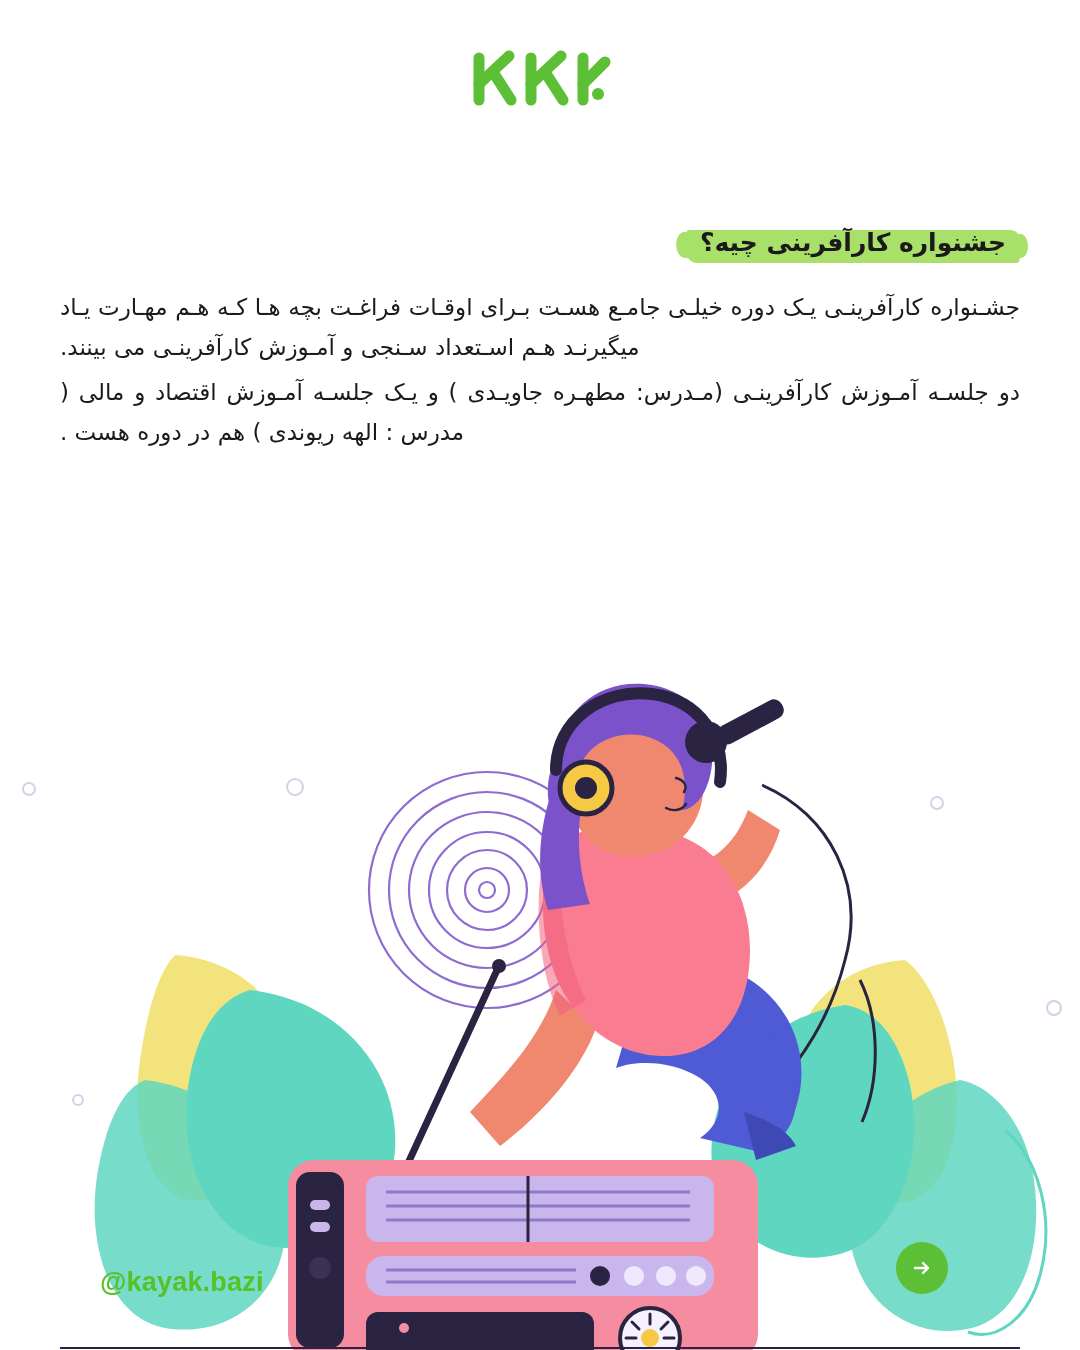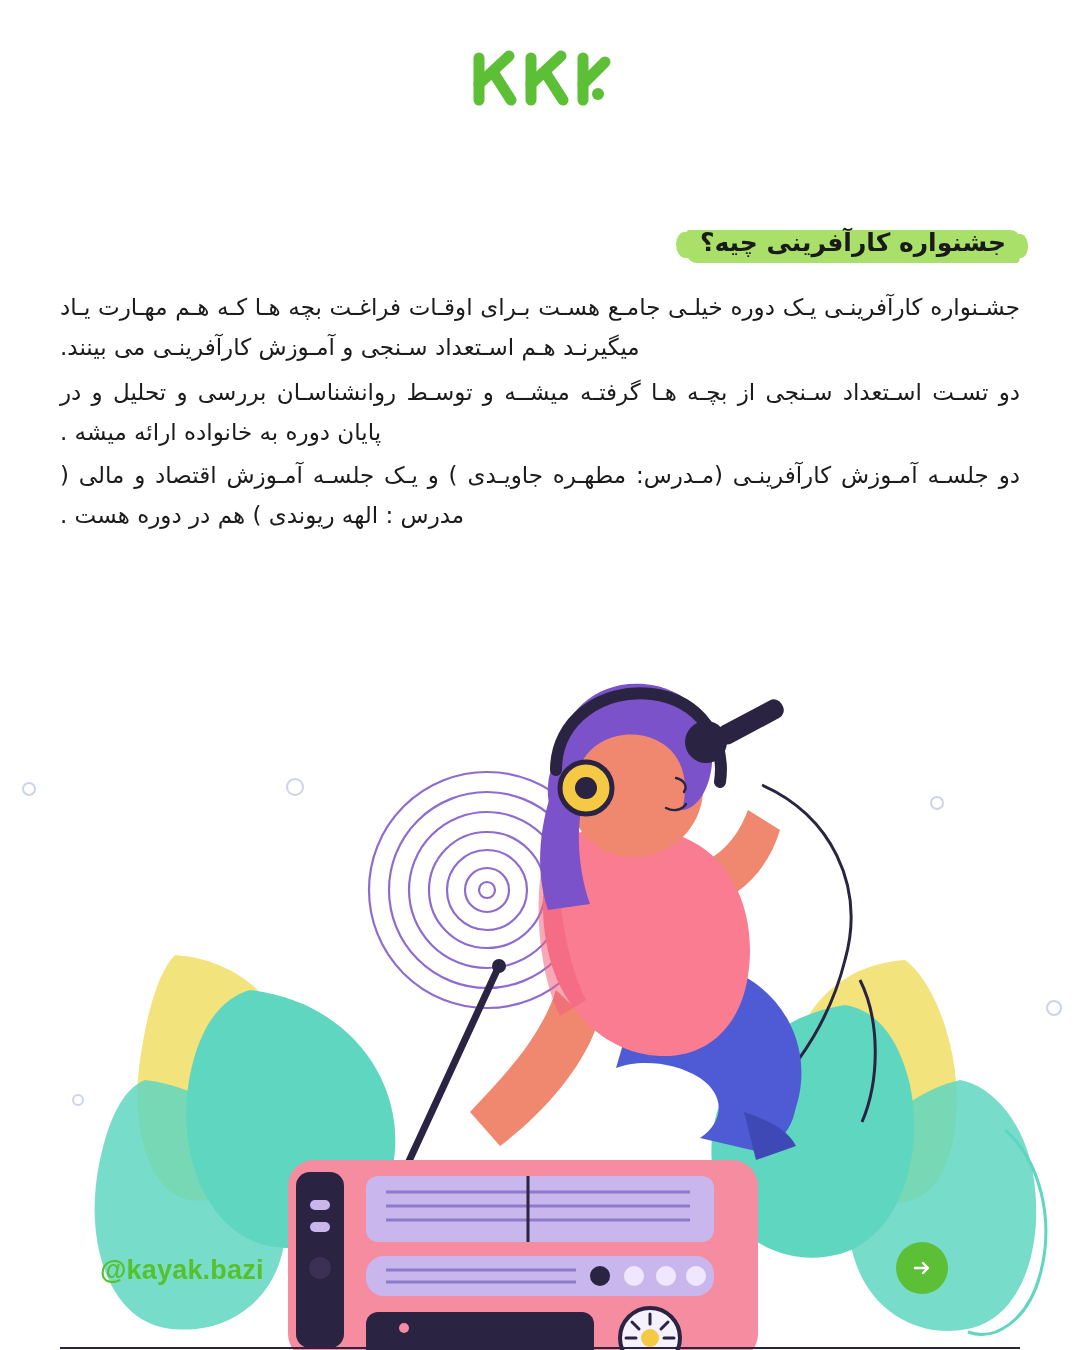--- a/index.html
+++ b/index.html
@@ -110,21 +110,21 @@
     right: 0;
     bottom: 0;
     height: 690px;
   }
   .illustration svg { display: block; width: 100%; height: 100%; }
 
   
   .handle {
     position: absolute;
     left: 100px;
-    bottom: 64px;
+    bottom: 52px;
     font-size: 27px;
     font-weight: 700;
     color: #57c12a;
     direction: ltr;
     letter-spacing: .2px;
     font-family: "Liberation Sans", sans-serif;
     margin-top: 28px;
   }
 
   
@@ -174,21 +174,20 @@
 
   <div class="heading-row">
     <div class="heading">
       <span class="hl"></span>
       <span class="htext">جشنواره کارآفرینی چیه؟</span>
     </div>
   </div>
 
   <div class="body-copy">
     <p class="para first">جشـنواره کارآفرینـی یـک دوره خیلـی جامـع هسـت بـرای اوقـات فراغـت بچه هـا کـه هـم مهـارت یـاد میگیرنـد هـم اسـتعداد سـنجی و آمـوزش کارآفرینـی می بینند.</p>
-    <p class="para">دو تسـت اسـتعداد سـنجی از بچـه هـا گرفتـه میشــه و توسـط روانشناسـان بررسی و تحلیل و در پایان دوره به خانواده ارائه میشه .</p>
     <p class="para">دو جلسـه آمـوزش کارآفرینـی (مـدرس: مطهـره جاویـدی ) و یـک جلسـه آمـوزش اقتصاد و مالی ( مدرس : الهه ریوندی ) هم در دوره هست .</p>
   </div>
 
   <div class="dot" style="left:22px;  top:782px;  width:14px; height:14px;"></div>
   <div class="dot" style="left:286px; top:778px;  width:18px; height:18px;"></div>
   <div class="dot" style="left:930px; top:796px;  width:14px; height:14px;"></div>
   <div class="dot" style="left:1046px;top:1000px; width:16px; height:16px;"></div>
   <div class="dot" style="left:72px;  top:1094px; width:12px; height:12px;"></div>
 
   <div class="illustration">

